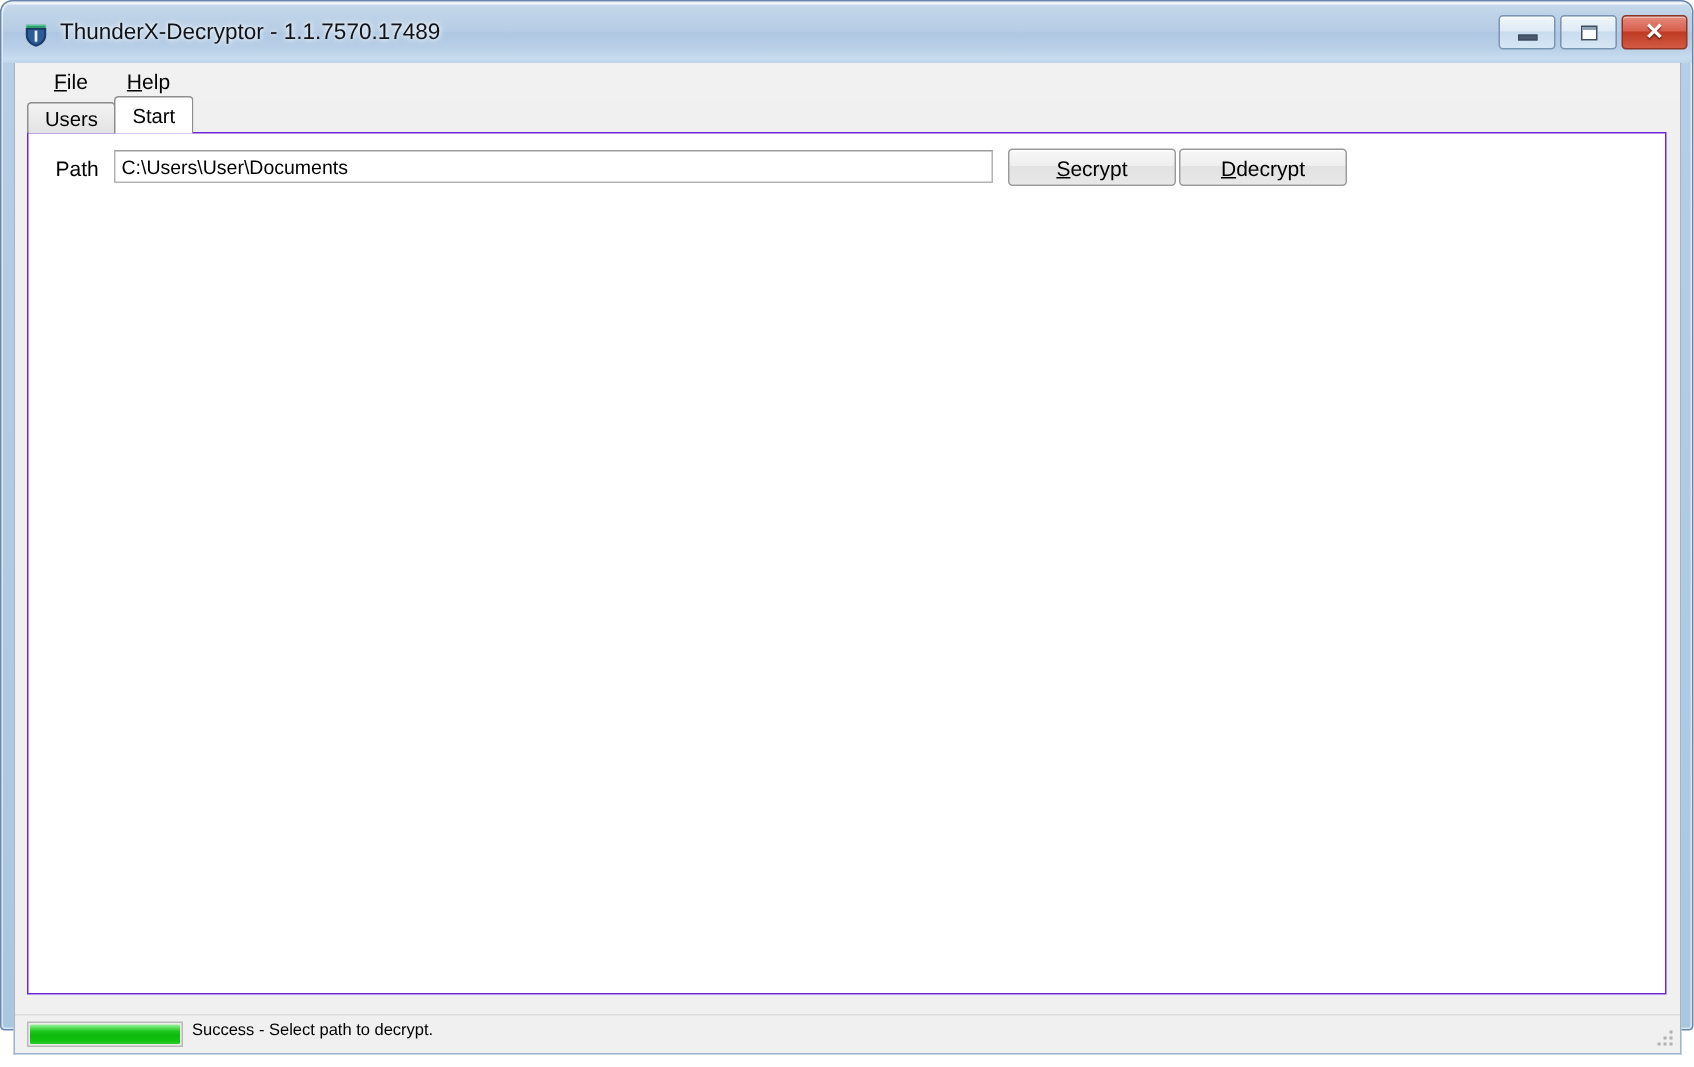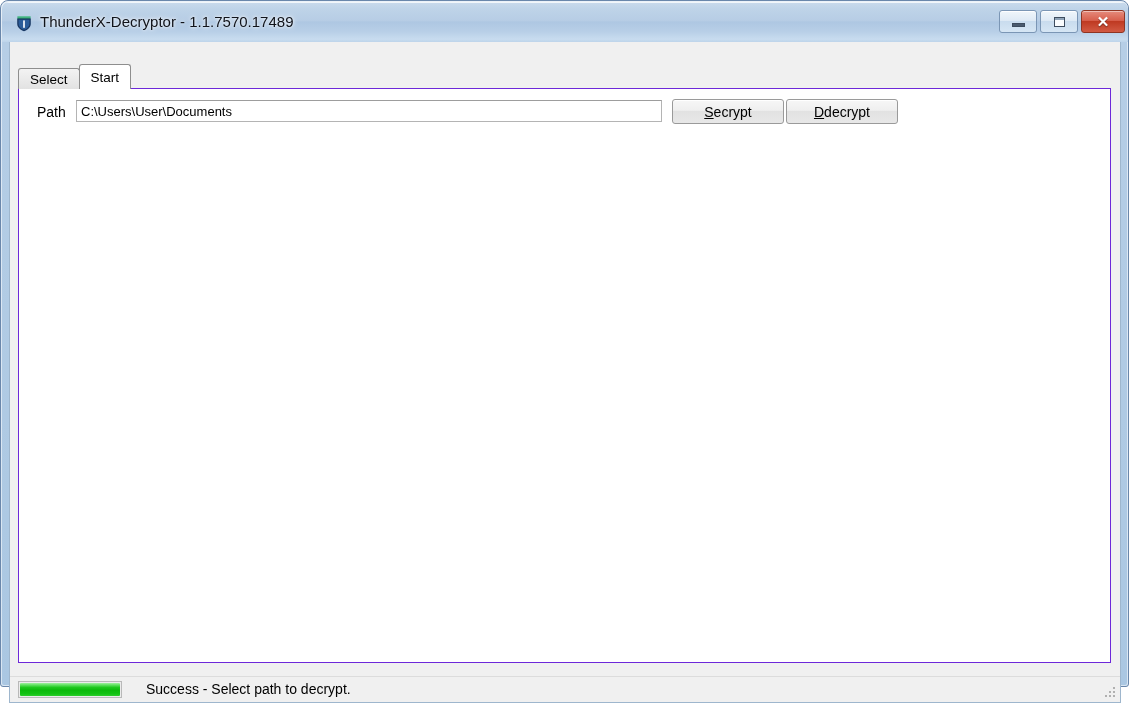--- a/index.html
+++ b/index.html
@@ -245,22 +245,22 @@
     overflow: hidden;
   }
   #progress-fill {
     height: 100%;
     background: linear-gradient(to bottom,
       #9ff09f 0%, #5ee05e 16%, #1ec81e 34%, #0cb90c 55%, #13c213 82%, #2bcd2b 100%);
     border-radius: 1px;
   }
   #status-text {
     position: absolute;
-    left: 136px; top: 4px;
-    font-size: 14px;
+    left: 118px; top: 4px;
+    font-size: 11px;
     color: #000000;
     white-space: nowrap;
   }
   #size-grip {
     position: absolute;
     right: 3px; bottom: 3px;
     width: 14px; height: 14px;
   }
   .grip-dot {
     position: absolute;
@@ -292,24 +292,28 @@
     <div class="win-btn" id="btn-maximize">
       <span class="glyph-max"></span>
     </div>
     <div class="win-btn" id="btn-close">
       <span class="glyph-close">✕</span>
     </div>
   </div>
 
   <div id="client-area">
 
+    <div id="menu-bar">
+      <div class="menu-item"><span class="mn">F</span><span>ile</span></div>
+      <div class="menu-item"><span class="mn">H</span><span>elp</span></div>
+    </div>
 
     <div id="tab-control">
       <div id="tab-strip">
-        <div class="tab inactive">Select</div>
+        <div class="tab inactive">Users</div>
         <div class="tab active">Start</div>
       </div>
 
       <div id="tab-page">
         <span id="path-label">Path</span>
         <input id="path-input" type="text" value="C:\Users\User\Documents" style="">
         <div class="push-btn" id="btn-select">
             <span class="mn">S</span>
             <span>ecrypt</span>
           </div>

